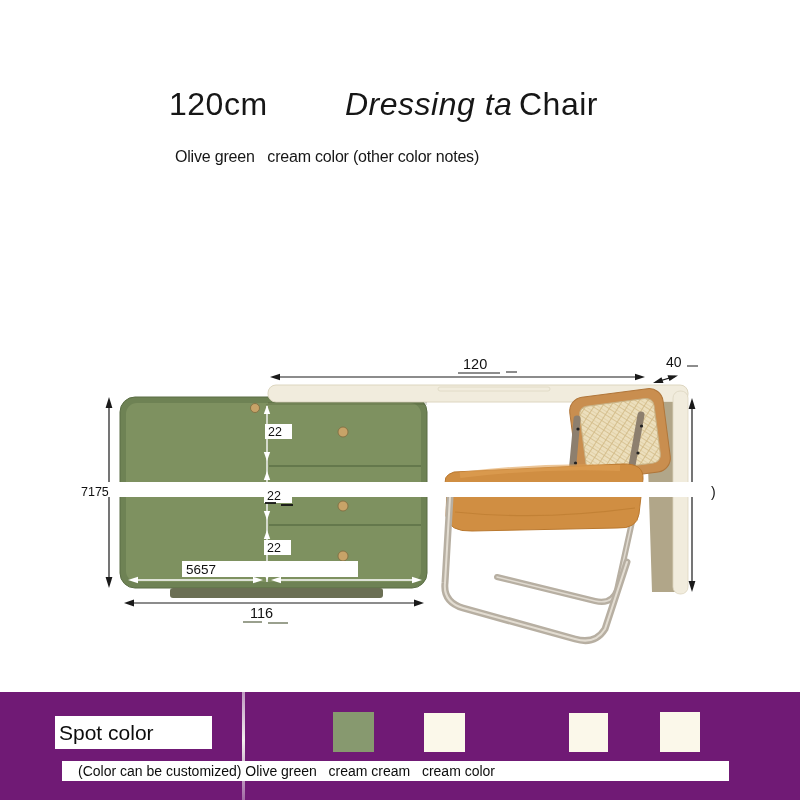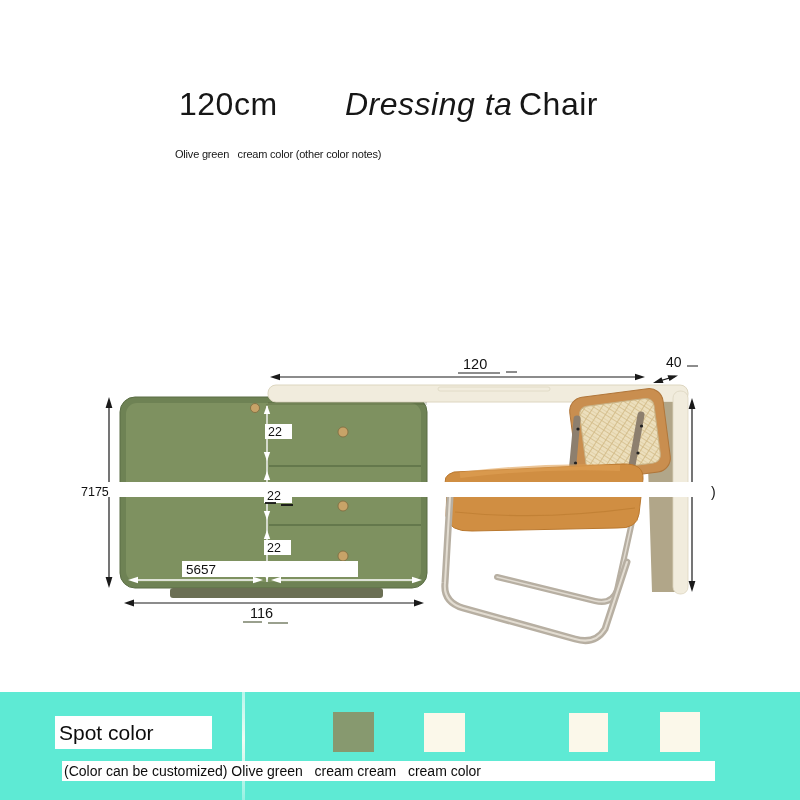--- a/index.html
+++ b/index.html
@@ -1,36 +1,36 @@
 <!DOCTYPE html>
 <html><head>
 <meta charset="utf-8">
 <style>
   html,body{margin:0;padding:0;background:#ffffff;}
   .canvas{position:relative;width:800px;height:800px;background:#ffffff;overflow:hidden;
           font-family:"Liberation Sans",sans-serif;color:#111;}
   .abs{position:absolute;}
   .title-txt{font-size:32px;letter-spacing:.5px;color:#161616;white-space:pre;}
-  .subtitle-txt{font-size:11px;letter-spacing:-.2px;color:#161616;white-space:pre;}
+  .subtitle-txt{font-size:16px;letter-spacing:-.2px;color:#161616;white-space:pre;}
   svg text{font-family:"Liberation Sans",sans-serif;}
   .spot-band{background:#5a6944;}
   .spot-label-box{background:#ffffff;width:153px;height:33px;line-height:33px;
                   font-size:21px;padding-left:4px;color:#0c0c0c;}
   .swatch{width:41px;height:40px;}
   .note-strip{background:#ffffff;width:651px;height:20px;line-height:20px;
-              font-size:14px;color:#0c0c0c;white-space:pre;padding-left:2px;}
+              font-size:14px;color:#0c0c0c;white-space:pre;padding-left:16px;}
   .v-glow{width:3px;background:linear-gradient(180deg,rgba(255,255,255,.55),rgba(250,252,245,.95) 45%,rgba(255,255,255,.35));
           filter:blur(.6px);}
 </style>
 </head>
 <body>
 
 <div class="canvas">
 
-  <div class="abs title-txt" style="left:179px;top:86px;">120cm</div>
+  <div class="abs title-txt" style="left:169px;top:86px;">120cm</div>
   <div class="abs title-txt" style="left:345px;top:86px;font-style:italic;">Dressing ta</div>
   <div class="abs title-txt" style="left:482px;top:86px;margin-left:37px;">Chair</div>
   <div class="abs subtitle-txt" style="left:175px;top:148px;">Olive green   cream color (other color notes)</div>
 
   <svg class="abs" style="left:0;top:330px;" width="800" height="345" viewBox="0 330 800 345">
     <defs>
       <pattern id="cane" patternUnits="userSpaceOnUse" width="7" height="7" patternTransform="rotate(40)">
         <rect width="7" height="7" fill="#ecdfbd"></rect>
         <path d="M0 0H7M0 3.5H7" stroke="#d8c394" stroke-width="1.1"></path>
         <path d="M3.5 0V7" stroke="#d2bb88" stroke-width="0.9"></path>
@@ -149,21 +149,21 @@
 
     <rect x="0" y="482" width="800" height="15" fill="#ffffff"></rect>
     <text x="81" y="496" font-size="12.5" fill="#111">7175</text>
     <rect x="264" y="487" width="28" height="16" fill="#ffffff"></rect>
     <text x="267" y="500" font-size="12.5" fill="#111">22</text>
     <line x1="265" y1="503" x2="276" y2="503" stroke="#111" stroke-width="1.8"></line>
     <line x1="281" y1="505" x2="293" y2="505" stroke="#111" stroke-width="1.8"></line>
     <text x="711" y="497" font-size="14" fill="#111">)</text>
   </svg>
 
-  <div class="abs spot-band" style="left: 0px; top: 692px; width: 800px; height: 108px; background-color: #5eead4;">
+  <div class="abs spot-band" style="left: 0px; top: 692px; width: 800px; height: 108px; background-color: #701a75;">
     <div class="abs v-glow" style="left:242px;top:0;height:108px;"></div>
     <div class="abs spot-label-box" style="left:55px;top:24px;">Spot color</div>
     <div class="abs swatch" style="left: 333px; top: 20px; background-color: rgb(135, 153, 111);"></div>
     <div class="abs swatch" style="left: 424px; top: 21px; height: 39px; background-color: rgb(251, 248, 234);"></div>
     <div class="abs swatch" style="left: 569px; top: 21px; width: 39px; height: 39px; background-color: rgb(251, 248, 234);"></div>
     <div class="abs swatch" style="left: 660px; top: 20px; width: 40px; background-color: rgb(251, 248, 234);"></div>
     <div class="abs note-strip" style="left:62px;top:69px;">(Color can be customized) Olive green   cream cream   cream color</div>
   </div>
 
 </div>

